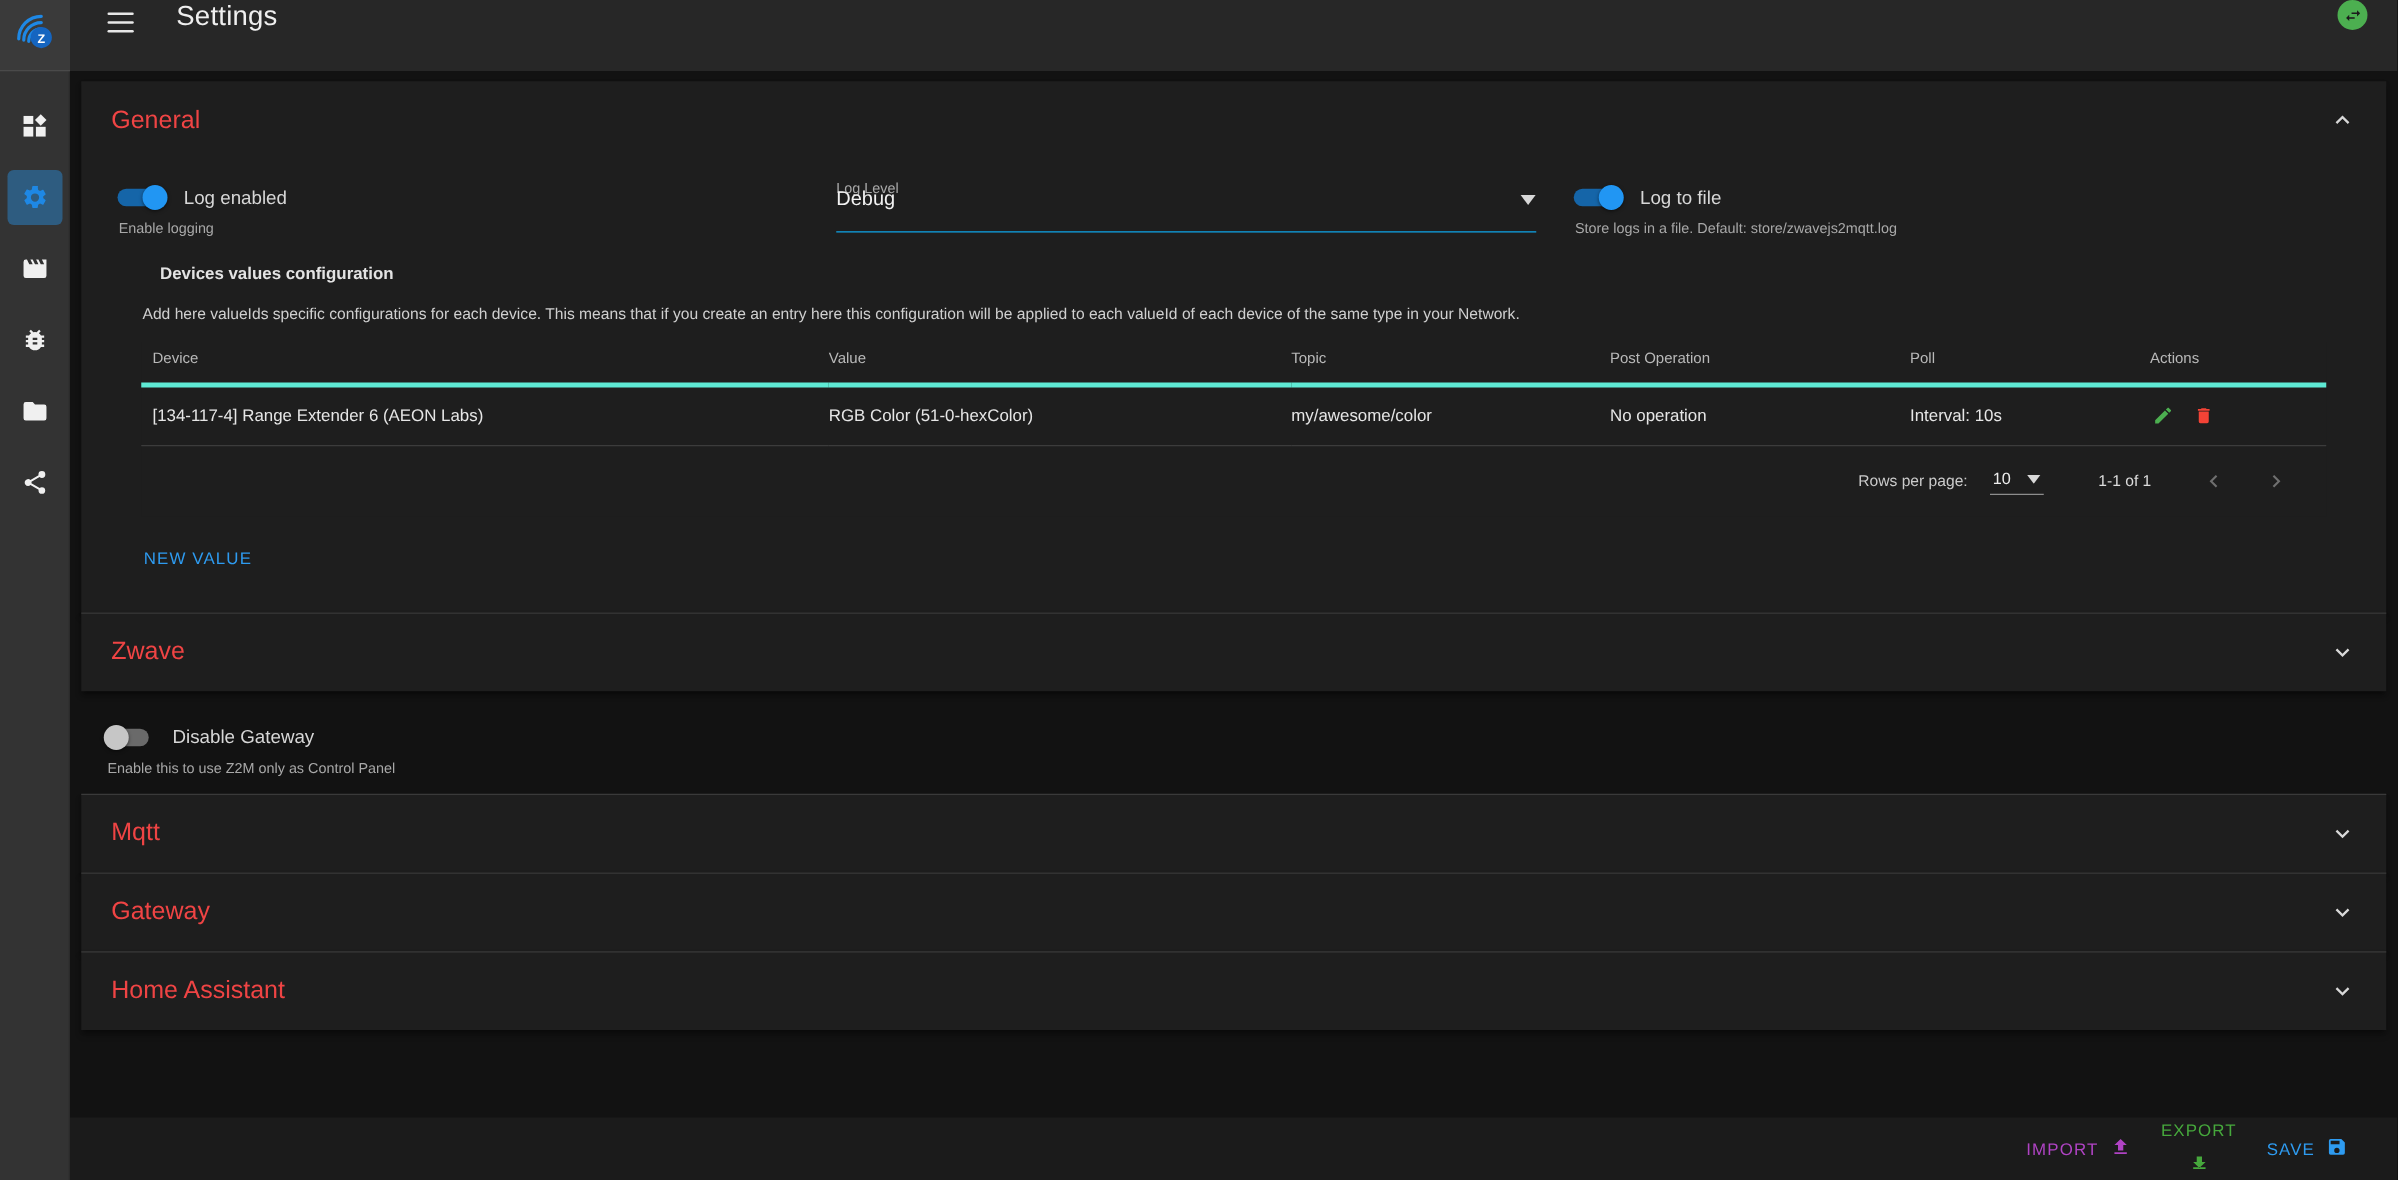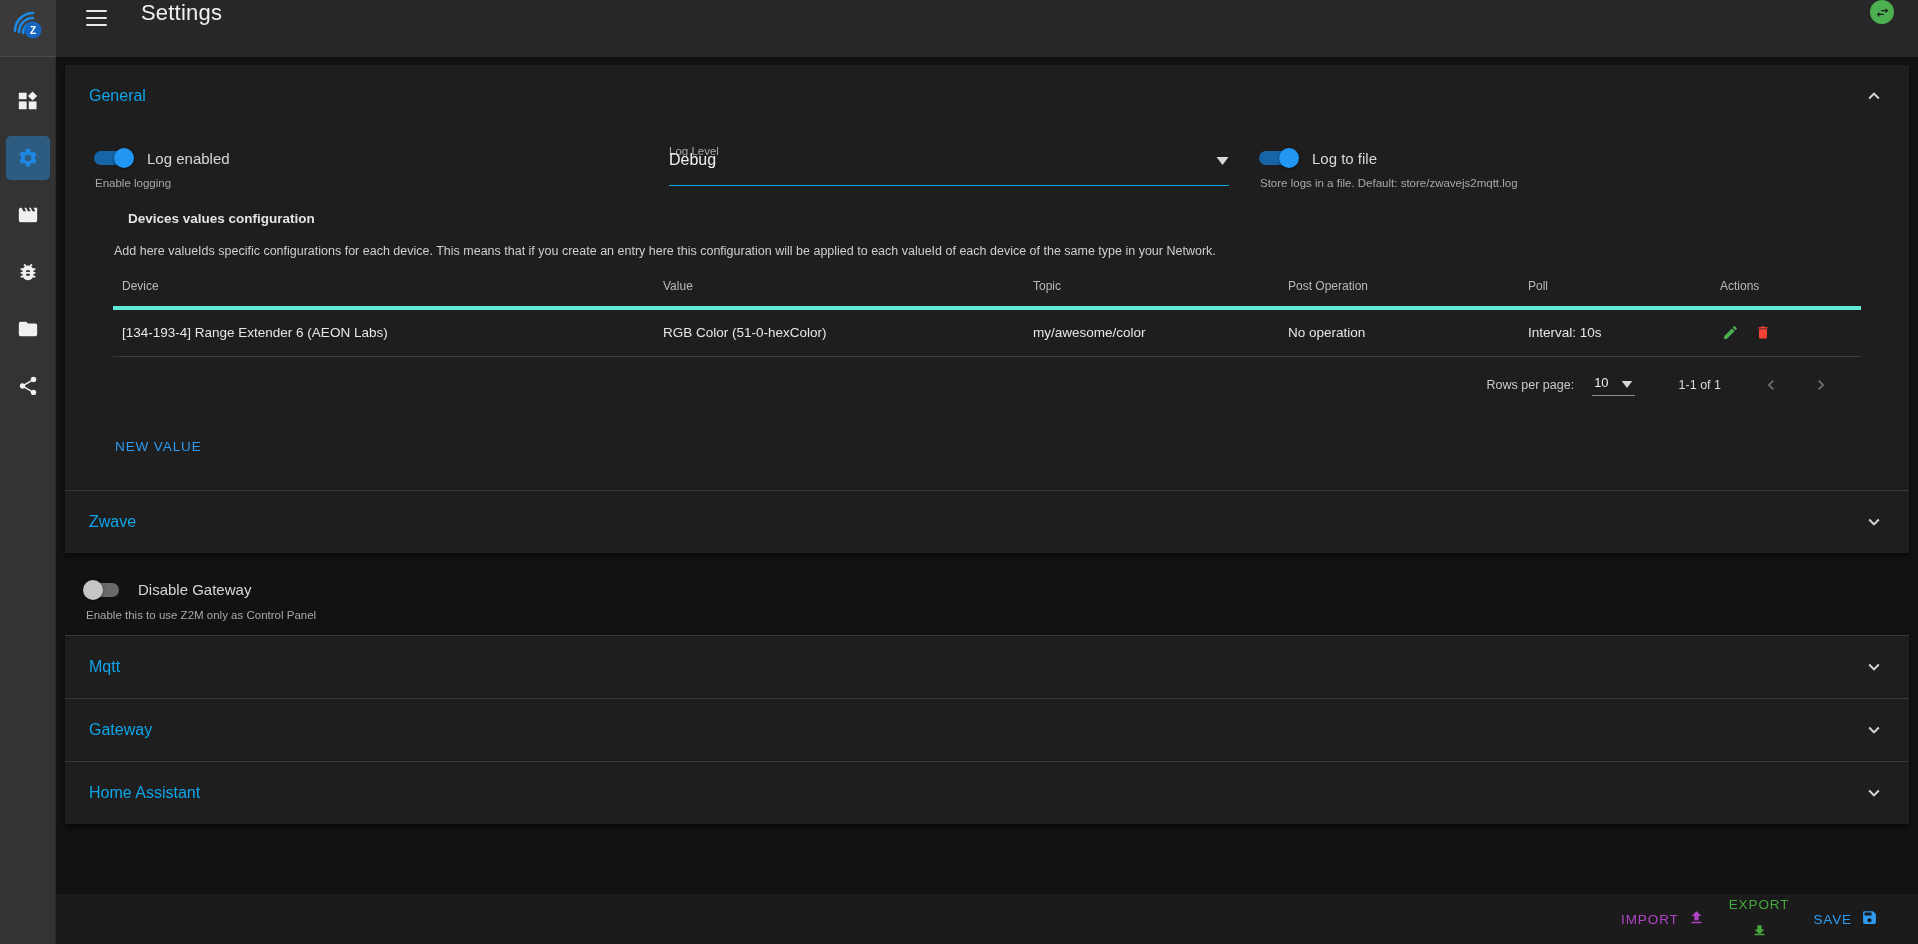--- a/index.html
+++ b/index.html
@@ -59,21 +59,21 @@
   }
 
   .panel {
     background: #1e1e1e;
     box-shadow: 0 2px 4px -1px rgba(0,0,0,.4), 0 4px 5px 0 rgba(0,0,0,.28);
   }
   .panel-header {
     height: 62px; display: flex; align-items: center;
     padding: 0 24px; cursor: pointer;
   }
-  .panel-title { font-size: 16px; color: #0ea5e9; font-weight: 400; }
+  .panel-title { font-size: 20px; color: #ef4444; font-weight: 400; }
   .panel-header .chev { margin-left: auto; }
 
   .chev svg { display:block; }
 
   
   .general-body { padding: 0 24px 4px 24px; }
   .row-toggles { display: flex; align-items: center; padding-top: 14px; }
   .col-a { width: 580px; padding-left: 3px; }
   .col-b { width: 560px; }
   .col-c { flex: 1 1 auto; padding-left: 28px; }
@@ -319,21 +319,21 @@
                     <th class="c-device">Device</th>
                     <th class="c-value">Value</th>
                     <th class="c-topic">Topic</th>
                     <th class="c-post">Post Operation</th>
                     <th class="c-poll">Poll</th>
                     <th class="c-act">Actions</th>
                   </tr>
                 </thead>
                 <tbody>
                   <tr>
-                    <td class="c-device">[134-193-4] Range Extender 6 (AEON Labs)</td>
+                    <td class="c-device">[134-117-4] Range Extender 6 (AEON Labs)</td>
                     <td class="c-value">RGB Color (51-0-hexColor)</td>
                     <td class="c-topic">my/awesome/color</td>
                     <td class="c-post">No operation</td>
                     <td class="c-poll">Interval: 10s</td>
                     <td class="c-act">
                       <div class="act-icons">
                         <span class="icon-btn">
                           <svg width="17" height="17" viewBox="0 0 24 24" fill="#4caf50">
                               <path d="M3 17.25V21h3.75L17.81 9.94l-3.75-3.75L3 17.25zM20.71 7.04a1 1 0 0 0 0-1.41l-2.34-2.34a1 1 0 0 0-1.41 0l-1.83 1.83 3.75 3.75 1.83-1.83z"></path>
                             </svg>

